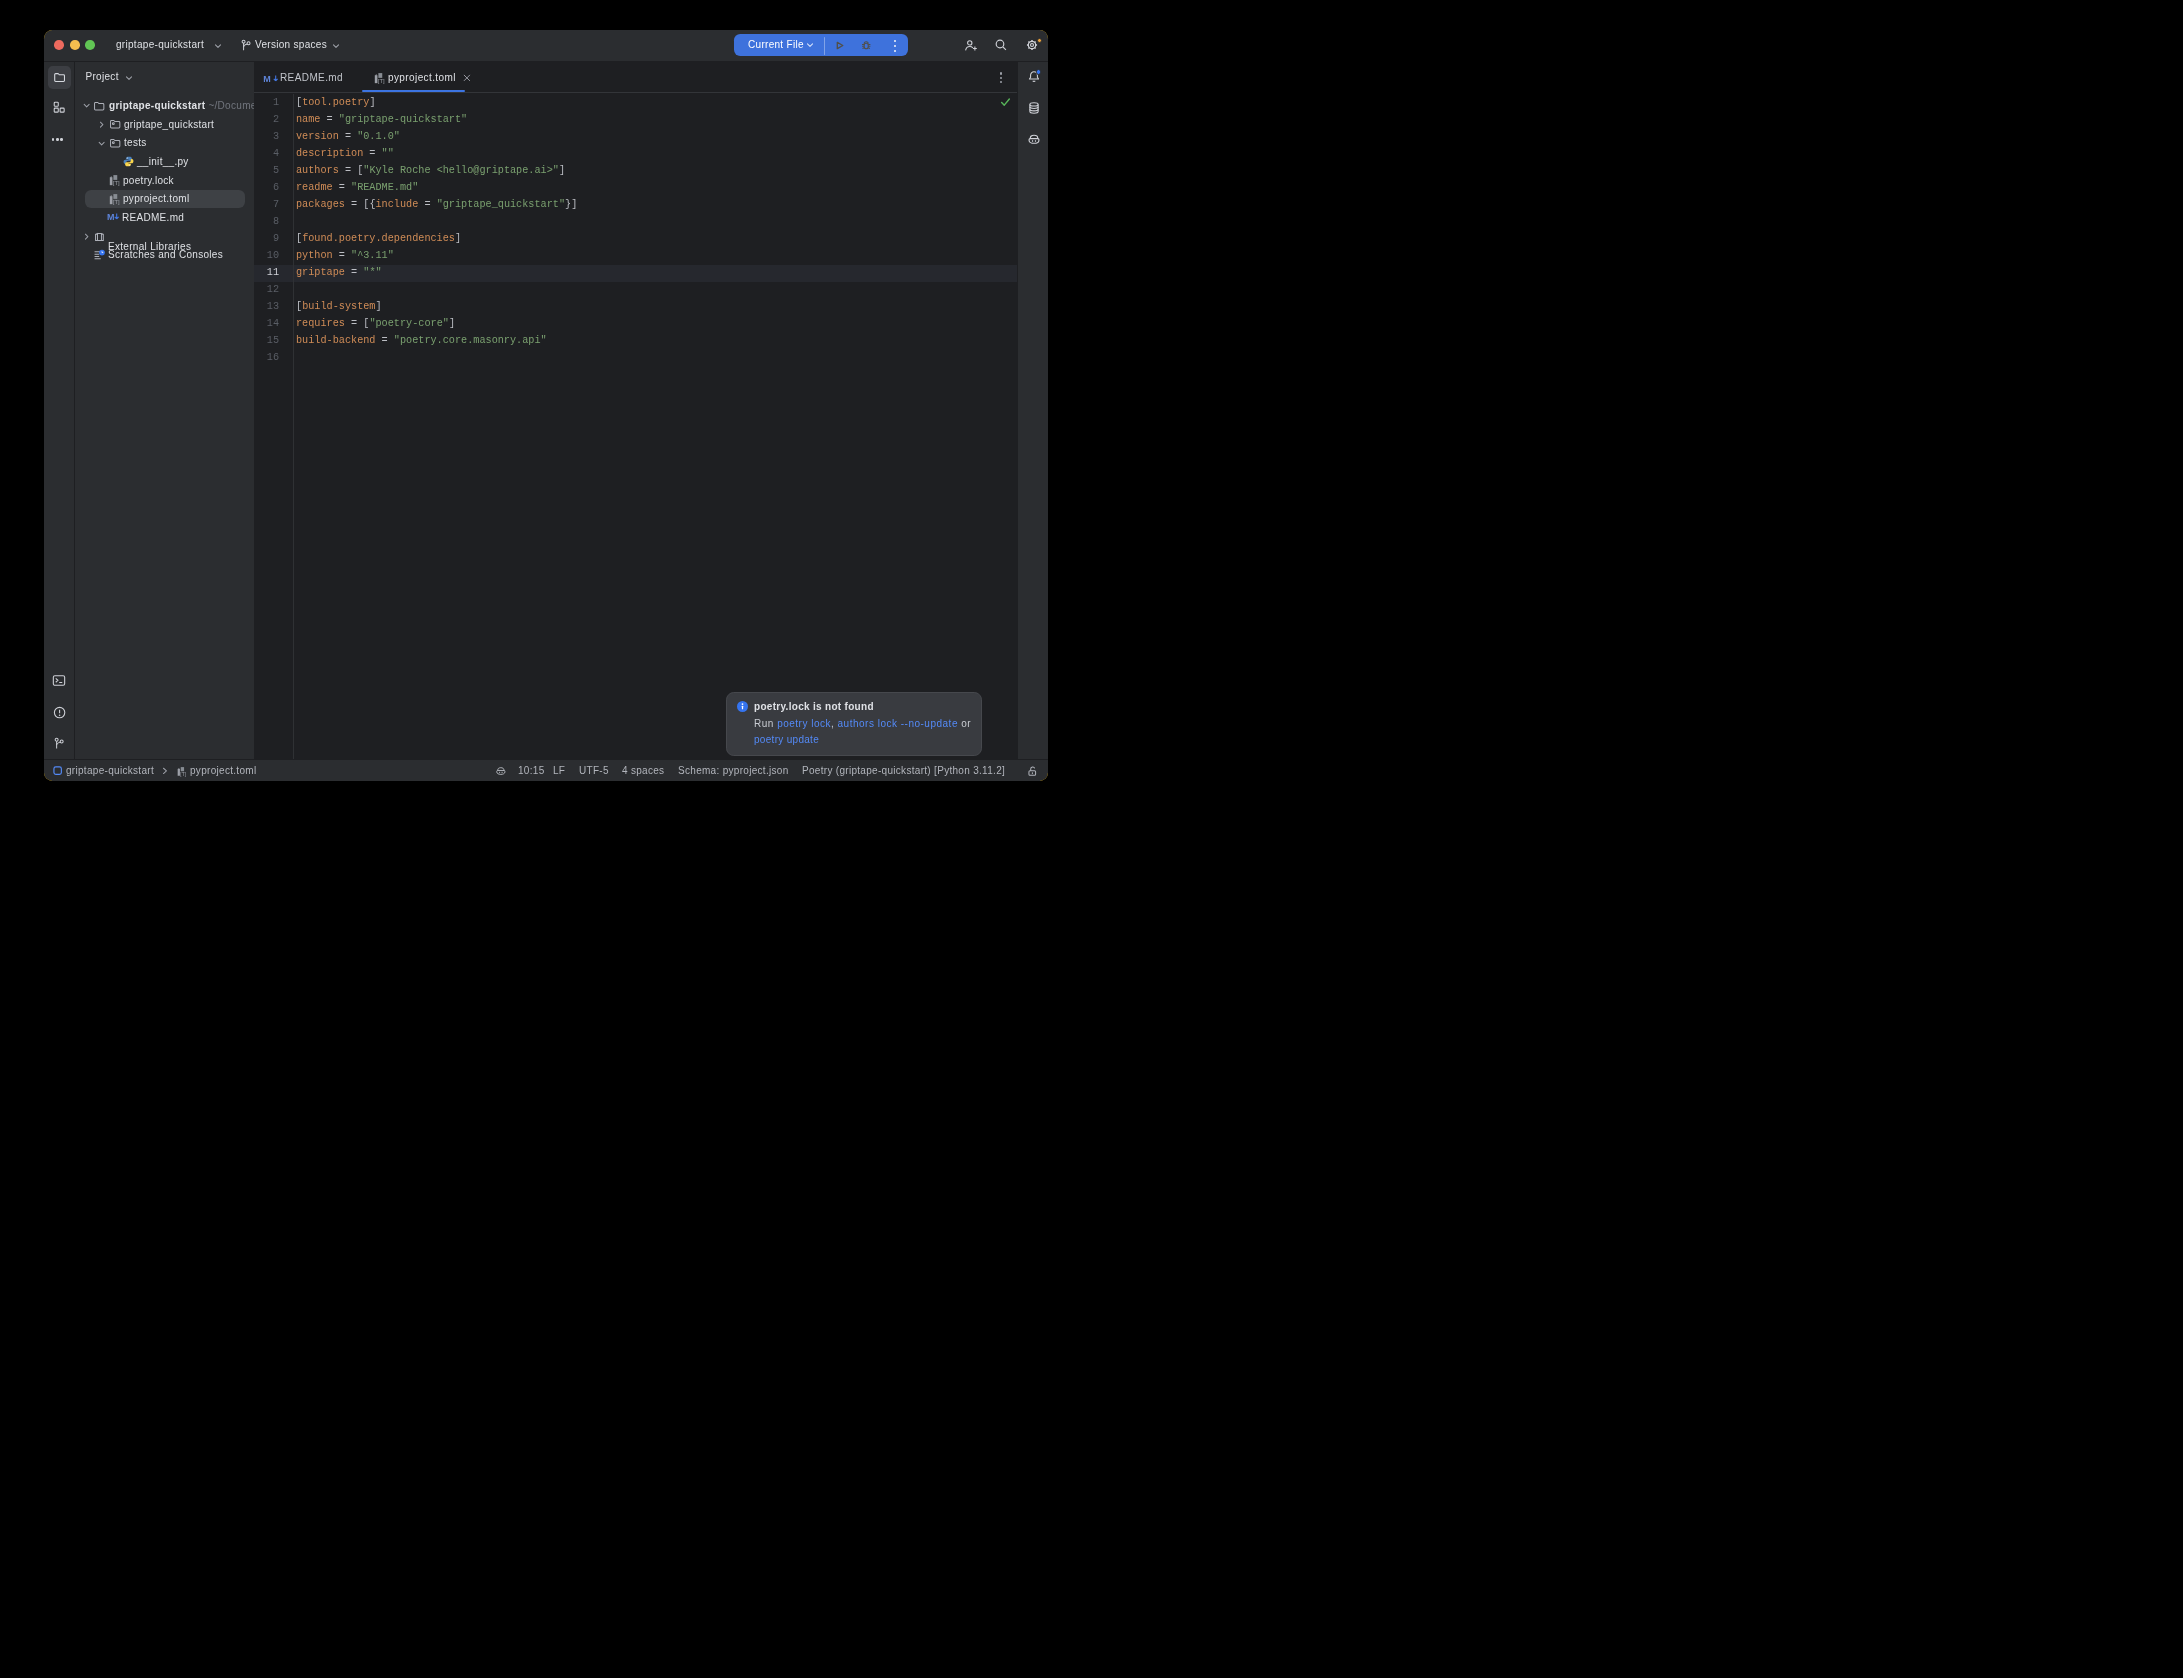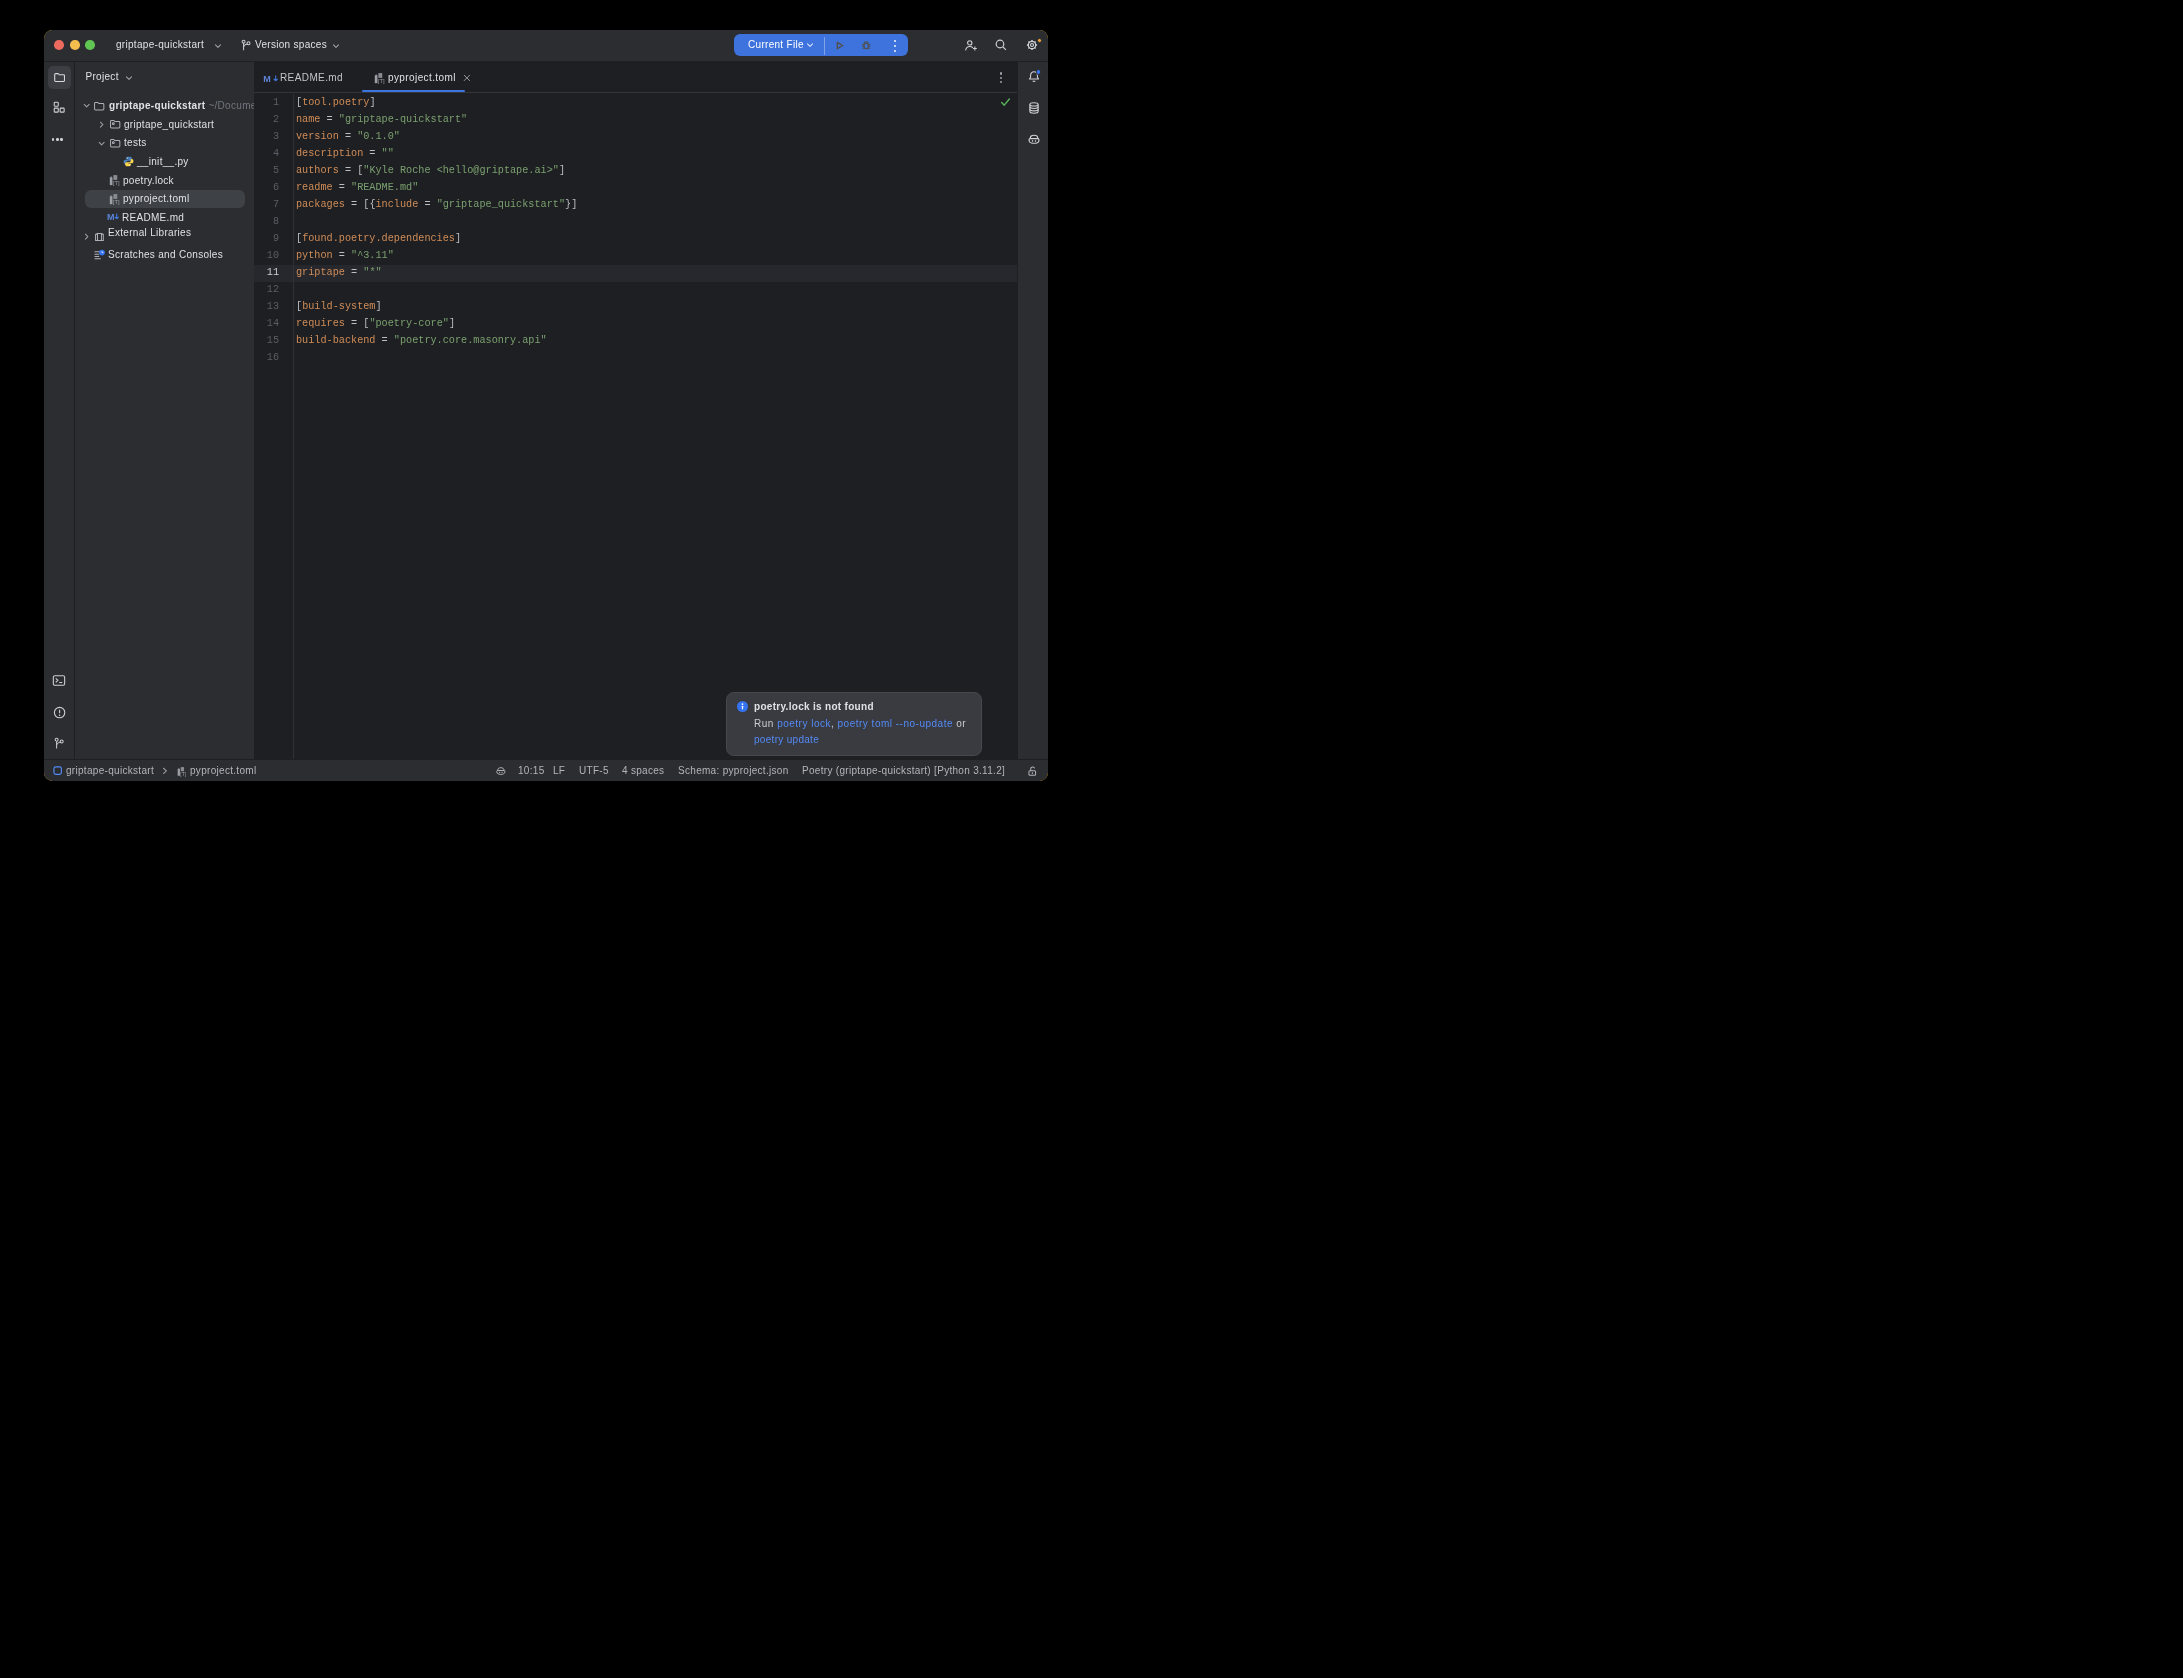--- a/index.html
+++ b/index.html
@@ -201,21 +201,21 @@
   <div class="t" style="left:47px;top:148px">README.md</div>
 
   <svg style="left:7.4px;top:170px" width="9.3" height="9.3" viewBox="0 0 12 12">
         <path d="M4.4 2.8l3.2 3.2-3.2 3.2" stroke="#9DA0A8" stroke-width="1.3" fill="none" stroke-linecap="round" stroke-linejoin="round"></path>
       </svg>
   <svg style="left:18px;top:168px" width="12.4" height="12.4" viewBox="0 0 16 16">
         <g stroke="#ADB0B8" stroke-width="1.3" fill="none">
           <path d="M5.8 13.7V4.5l-2.5 1v8.2zM5.8 13.7h7.5V5.5l-2.4-1H5.8M10.9 4.5v9"></path>
         </g>
       </svg>
-  <div class="t" style="left:33px;top:163px">External Libraries</div>
+  <div class="t" style="left:33px;top:177px">External Libraries</div>
 
   <svg style="left:18px;top:187px" width="12.4" height="12.4" viewBox="0 0 16 16">
         <g stroke="#ADB0B8" stroke-width="1.3" fill="none">
           <path d="M2 3.7h8M2 6.7h6M2 9.7h6M2 12.7h8"></path>
         </g>
         <circle cx="11.6" cy="4.6" r="3.7" fill="#3574F0"></circle>
         <path d="M11.6 2.9v1.7h1.6" stroke="#fff" stroke-width="1" fill="none"></path>
       </svg>
   <div class="t" style="left:33px;top:185px">Scratches and Consoles</div>
 </div>
@@ -338,17 +338,17 @@
         <rect x="7.5" y="9.3" width="1.6" height="2.2" rx="0.8" fill="#B2B5BC"></rect>
       </svg>
 </div>
 <div id="toast">
   <svg style="left:10px;top:7.8px" width="11" height="11" viewBox="0 0 14 14">
         <circle cx="7" cy="7" r="7" fill="#3574F0"></circle>
         <circle cx="7" cy="3.9" r="1.1" fill="#fff"></circle>
         <rect x="6.2" y="5.9" width="1.6" height="4.7" rx="0.8" fill="#fff"></rect>
       </svg>
   <div class="t" style="left:27px;top:5.7px;font-weight:bold">poetry.lock is not found</div>
-  <div class="t" style="left:27px;top:22.5px;color:#C8CBD1;letter-spacing:0.5px">Run <span class="lnk">poetry lock</span>, <span class="lnk">poetry toml --no-update</span> or</div>
+  <div class="t" style="left:27px;top:22.5px;color:#C8CBD1;letter-spacing:0.5px">Run <span class="lnk">poetry lock</span>, <span class="lnk">authors lock --no-update</span> or</div>
   <div class="t" style="left:27px;top:39px"><span class="lnk">poetry update</span></div>
 </div>
 </div>
 
 
 </body></html>

